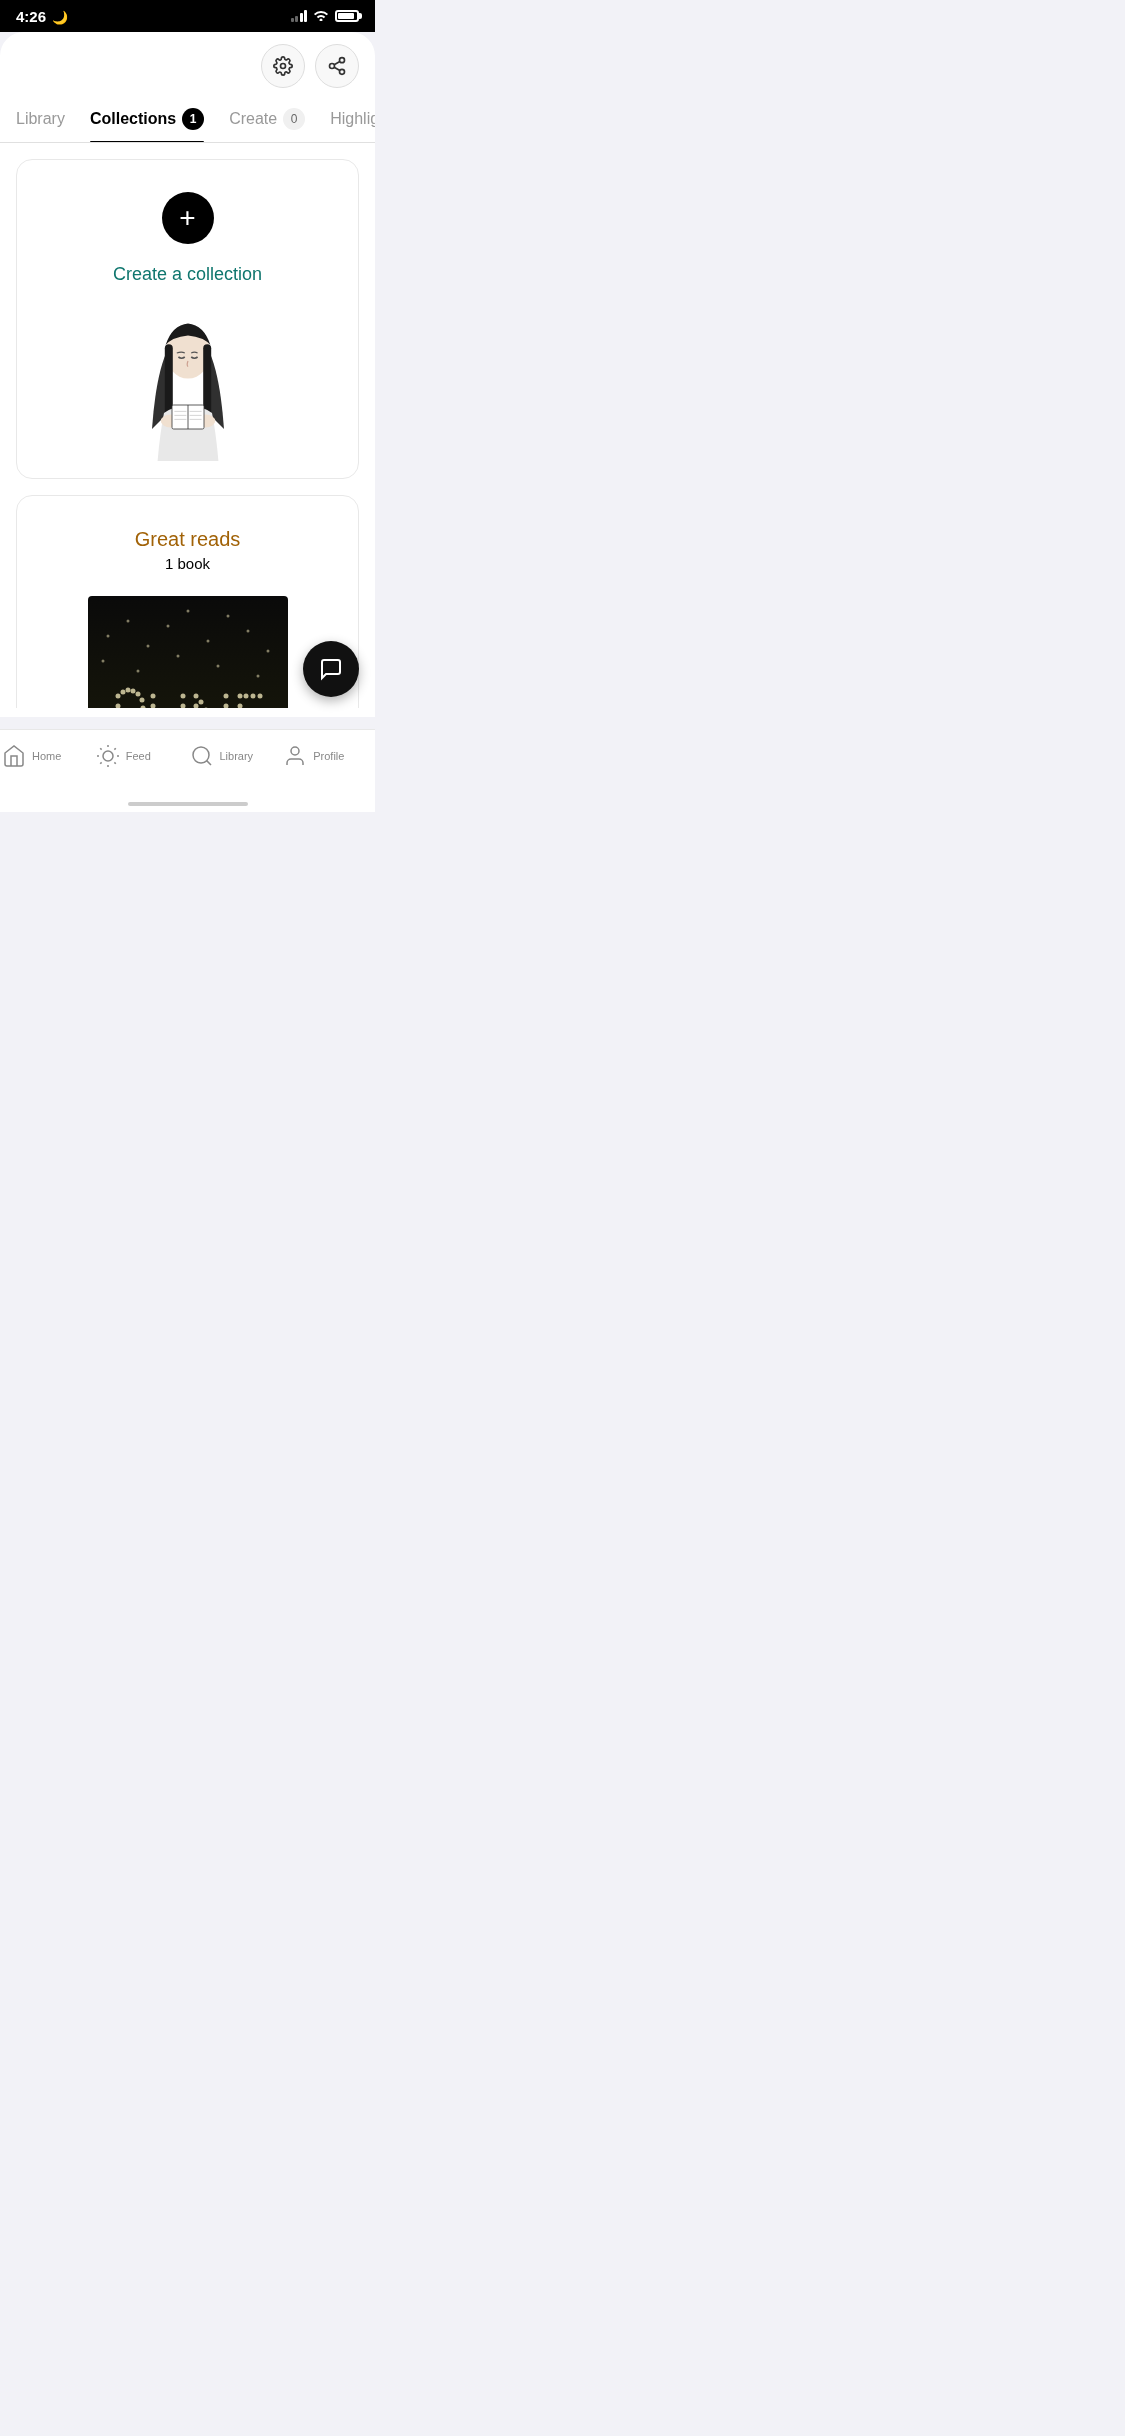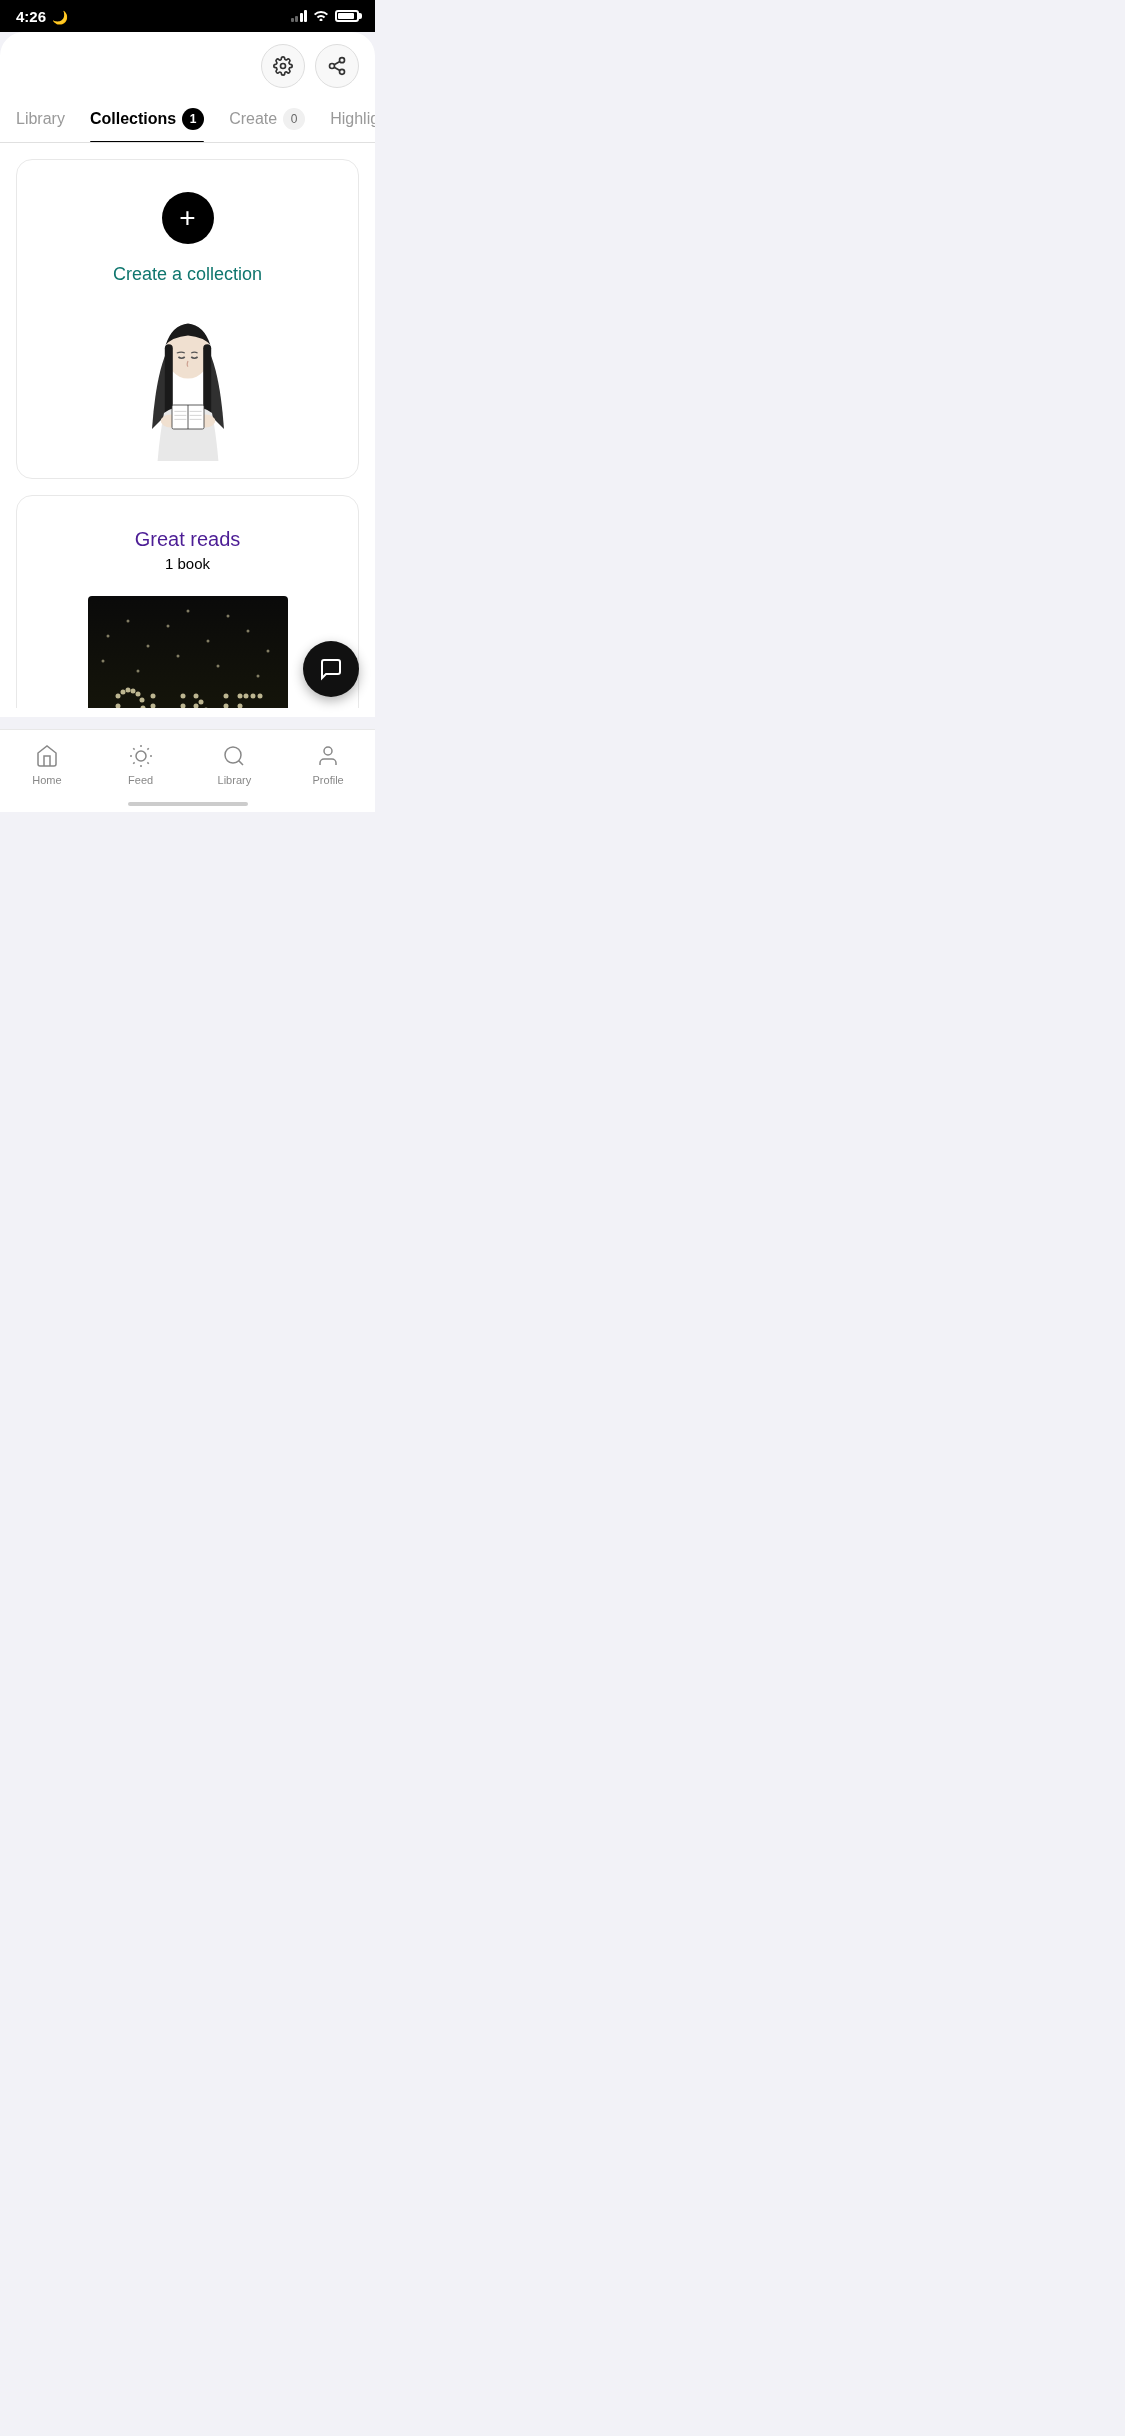--- a/index.html
+++ b/index.html
@@ -208,21 +208,21 @@
     }
 
     
     .great-reads-card {
       min-height: 400px;
     }
 
     .collection-title {
       font-size: 20px;
       font-weight: 500;
-      color: #4c1d95;
+      color: #a16207;
       margin-bottom: 4px;
     }
 
     .collection-subtitle {
       font-size: 15px;
       color: #000000;
       margin-bottom: 24px;
     }
 
     
@@ -255,21 +255,21 @@
       background: #fff;
       border-top: 1px solid #e8e8e8;
       display: flex;
       align-items: flex-start;
       padding-top: 12px;
     }
 
     .nav-item {
       flex: 1;
       display: flex;
-      flex-direction: column;
+      flex-direction: row;
       align-items: center;
       gap: 4px;
       cursor: pointer;
     }
 
     .nav-icon {
       width: 28px; height: 28px;
       display: flex; align-items: center; justify-content: center;
     }
 

